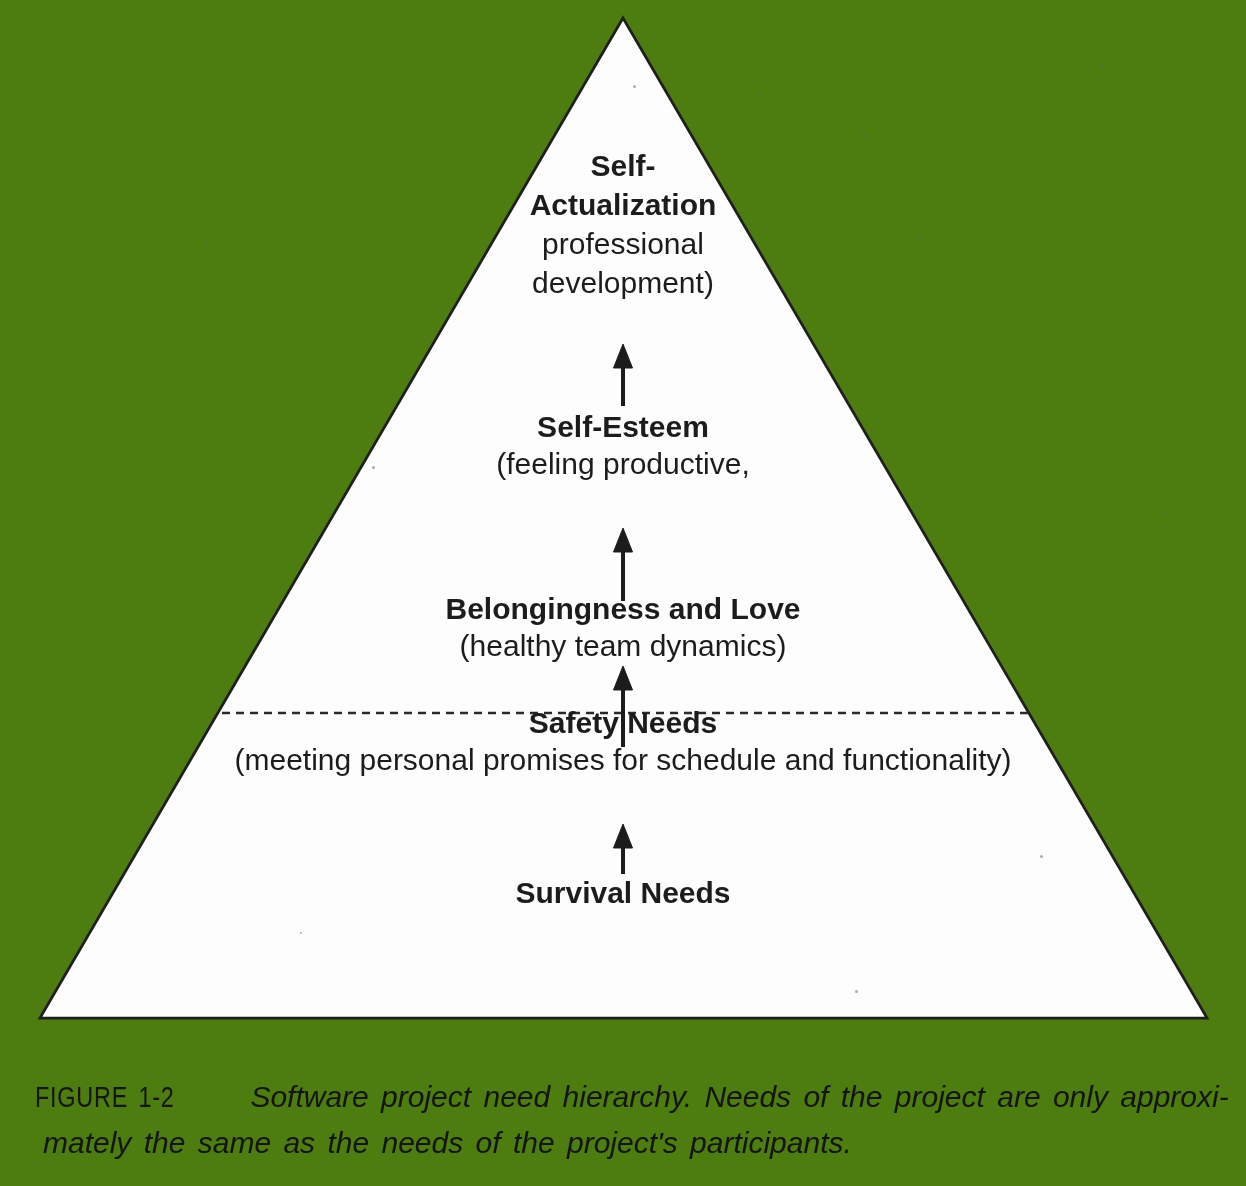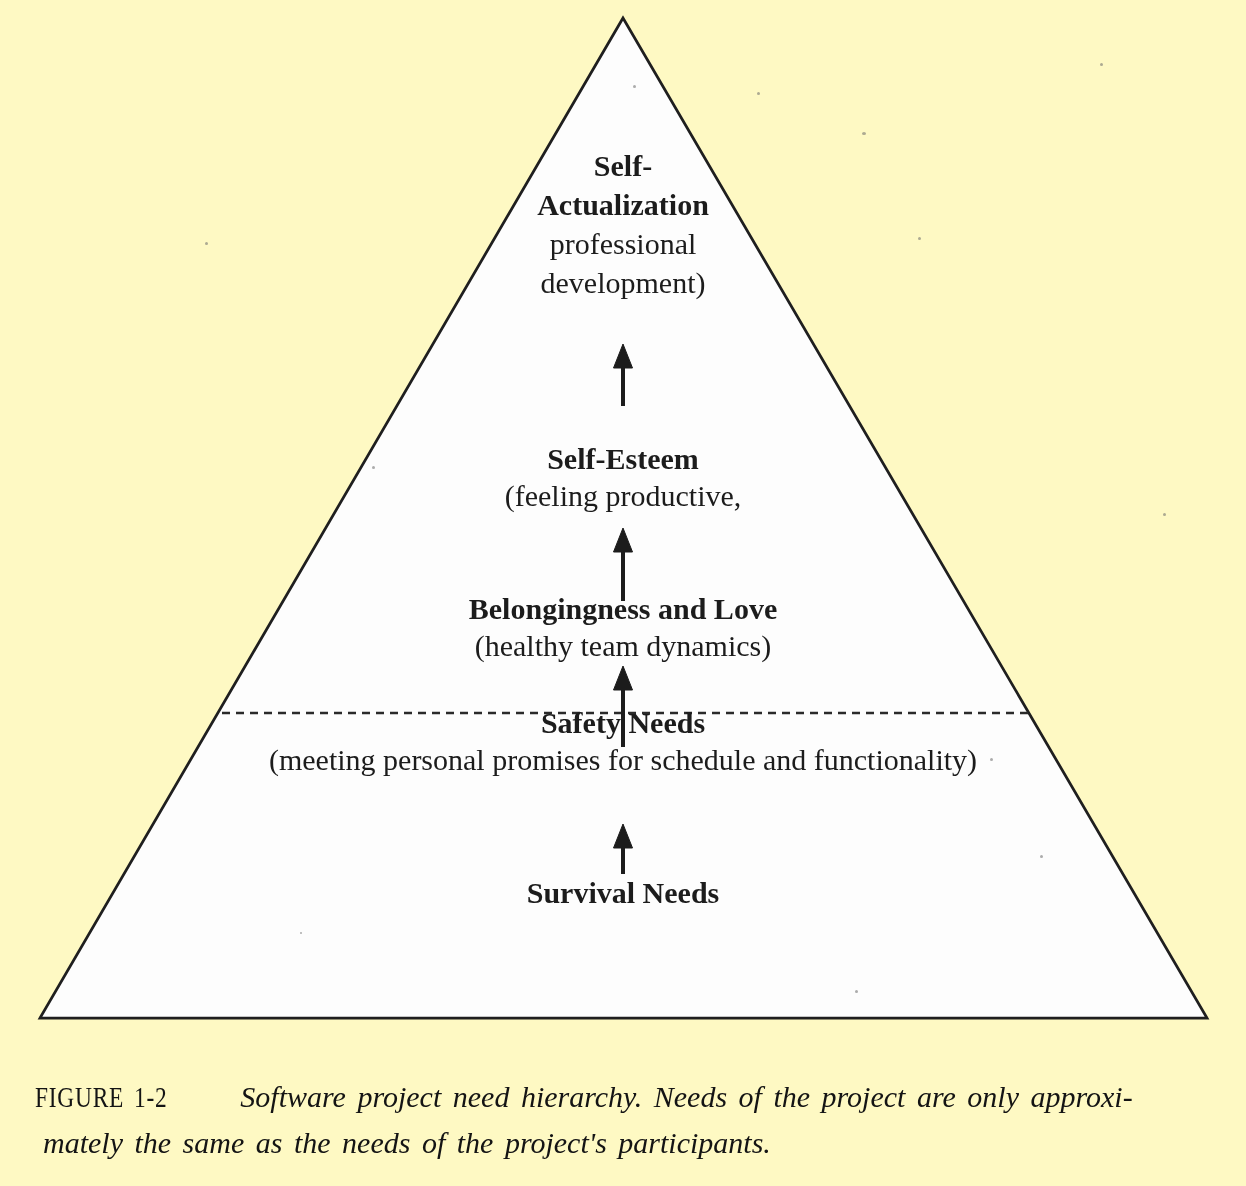--- a/index.html
+++ b/index.html
@@ -4,23 +4,23 @@
 <style>
   html, body {
     margin: 0;
     padding: 0;
     background: #ffffff;
   }
   #page {
     position: relative;
     width: 1246px;
     height: 1186px;
-    background: #fef9c3;
+    background: #4d7c0f;
     overflow: hidden;
-    font-family: Liberation Serif, serif;
+    font-family: Liberation Sans, sans-serif;
     color: #1c1c1c;
   }
   #diagram-svg {
     position: absolute;
     left: 0;
     top: 0;
   }
   .level {
     position: absolute;
     left: 623px;
@@ -28,21 +28,21 @@
     text-align: center;
     white-space: nowrap;
     font-size: 30px;
     line-height: 37px;
     color: #1c1c1c;
   }
   .level .title-line {
     font-weight: bold;
   }
   #level-self-actualization { top: 146px; line-height: 39px; }
-  #level-self-esteem        { top: 408px; margin-top: 32px; }
+  #level-self-esteem        { top: 408px; }
   #level-belongingness      { top: 590px; }
   #level-safety             { top: 704px; }
   #level-survival           { top: 874px; }
 
   .caption {
     position: absolute;
     left: 35px;
     width: 1180px;
     font-size: 30px;
     color: #141414;

